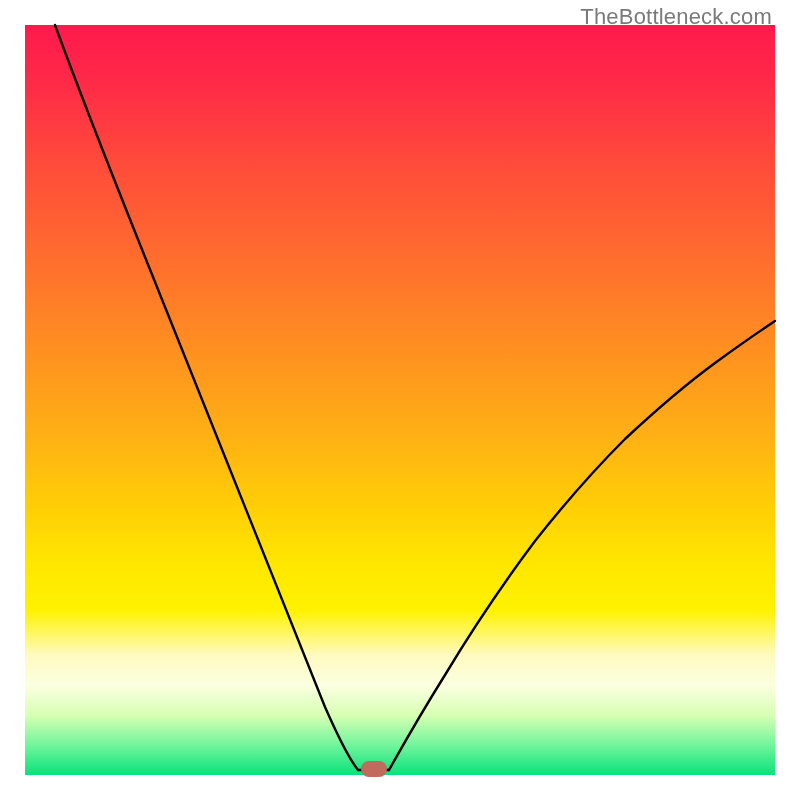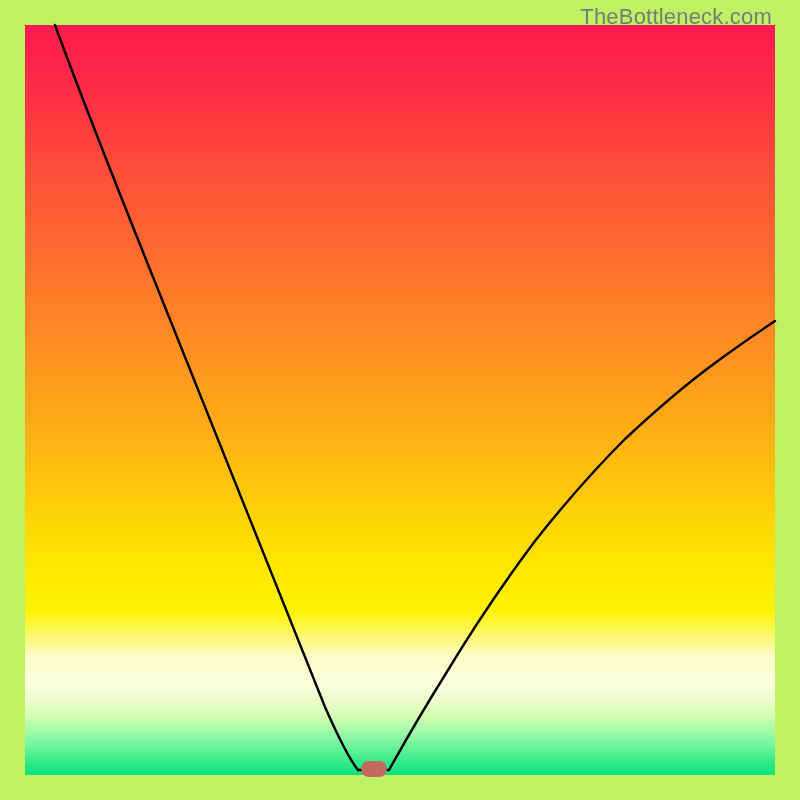--- a/index.html
+++ b/index.html
@@ -8,21 +8,21 @@
     width: 800px;
     height: 800px;
     background: #000;
     overflow: hidden;
     font-family: Arial, Helvetica, sans-serif;
   }
   .frame {
     position: relative;
     width: 800px;
     height: 800px;
-    background: #bef264;
+    background: #ffffff;
   }
   .plot {
     position: absolute;
     left: 25px;
     top: 25px;
     width: 750px;
     height: 750px;
     
     background: linear-gradient(to bottom,
       #ff1a4d 0%,

